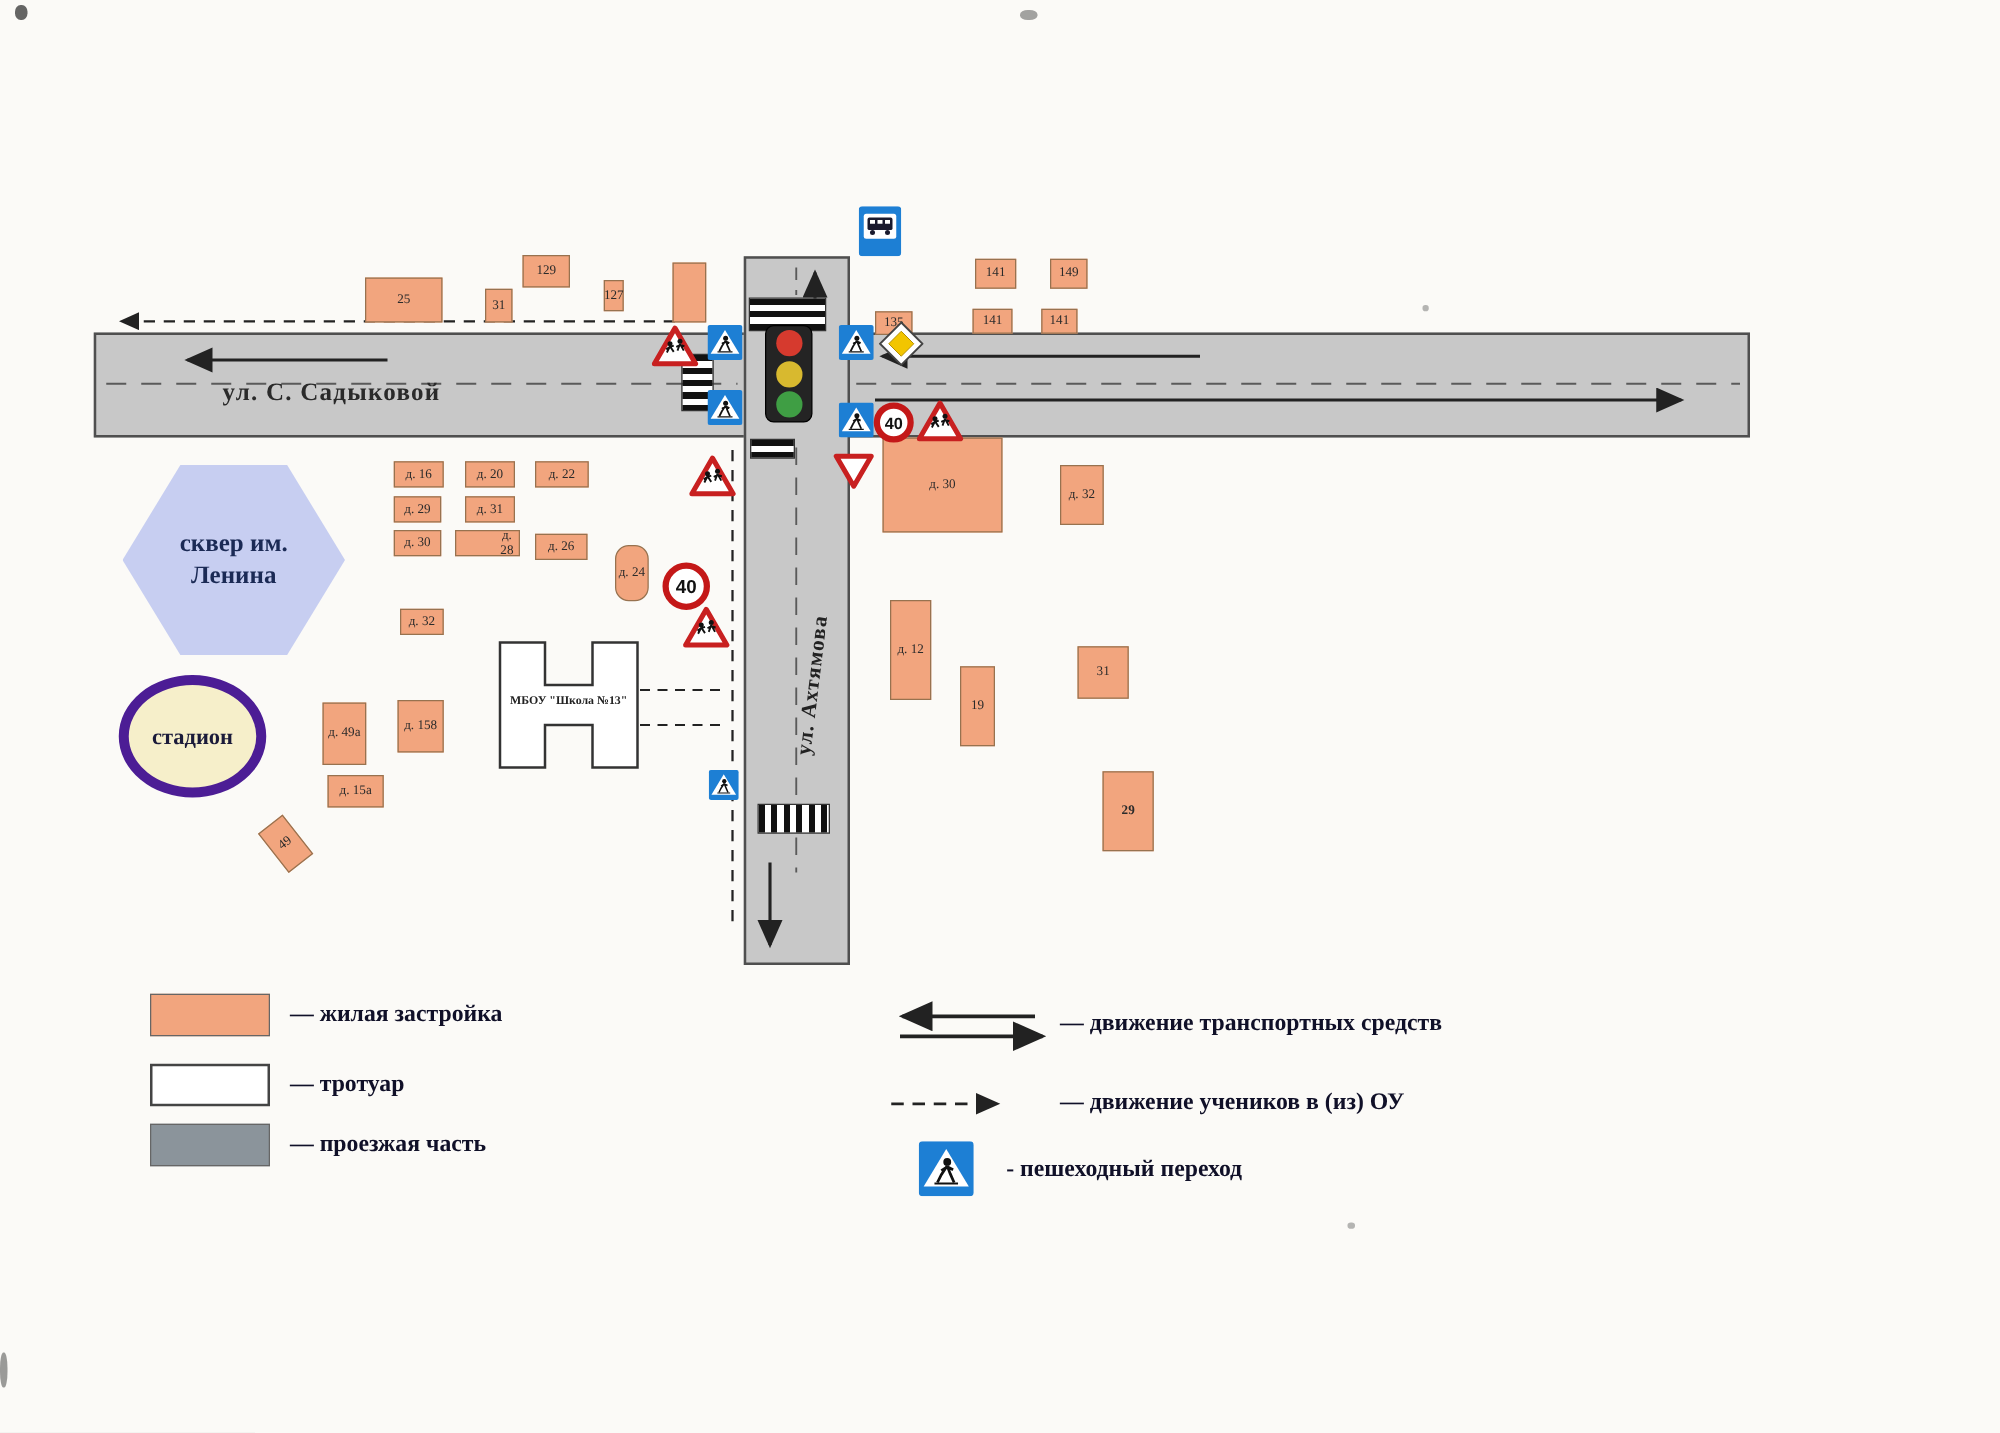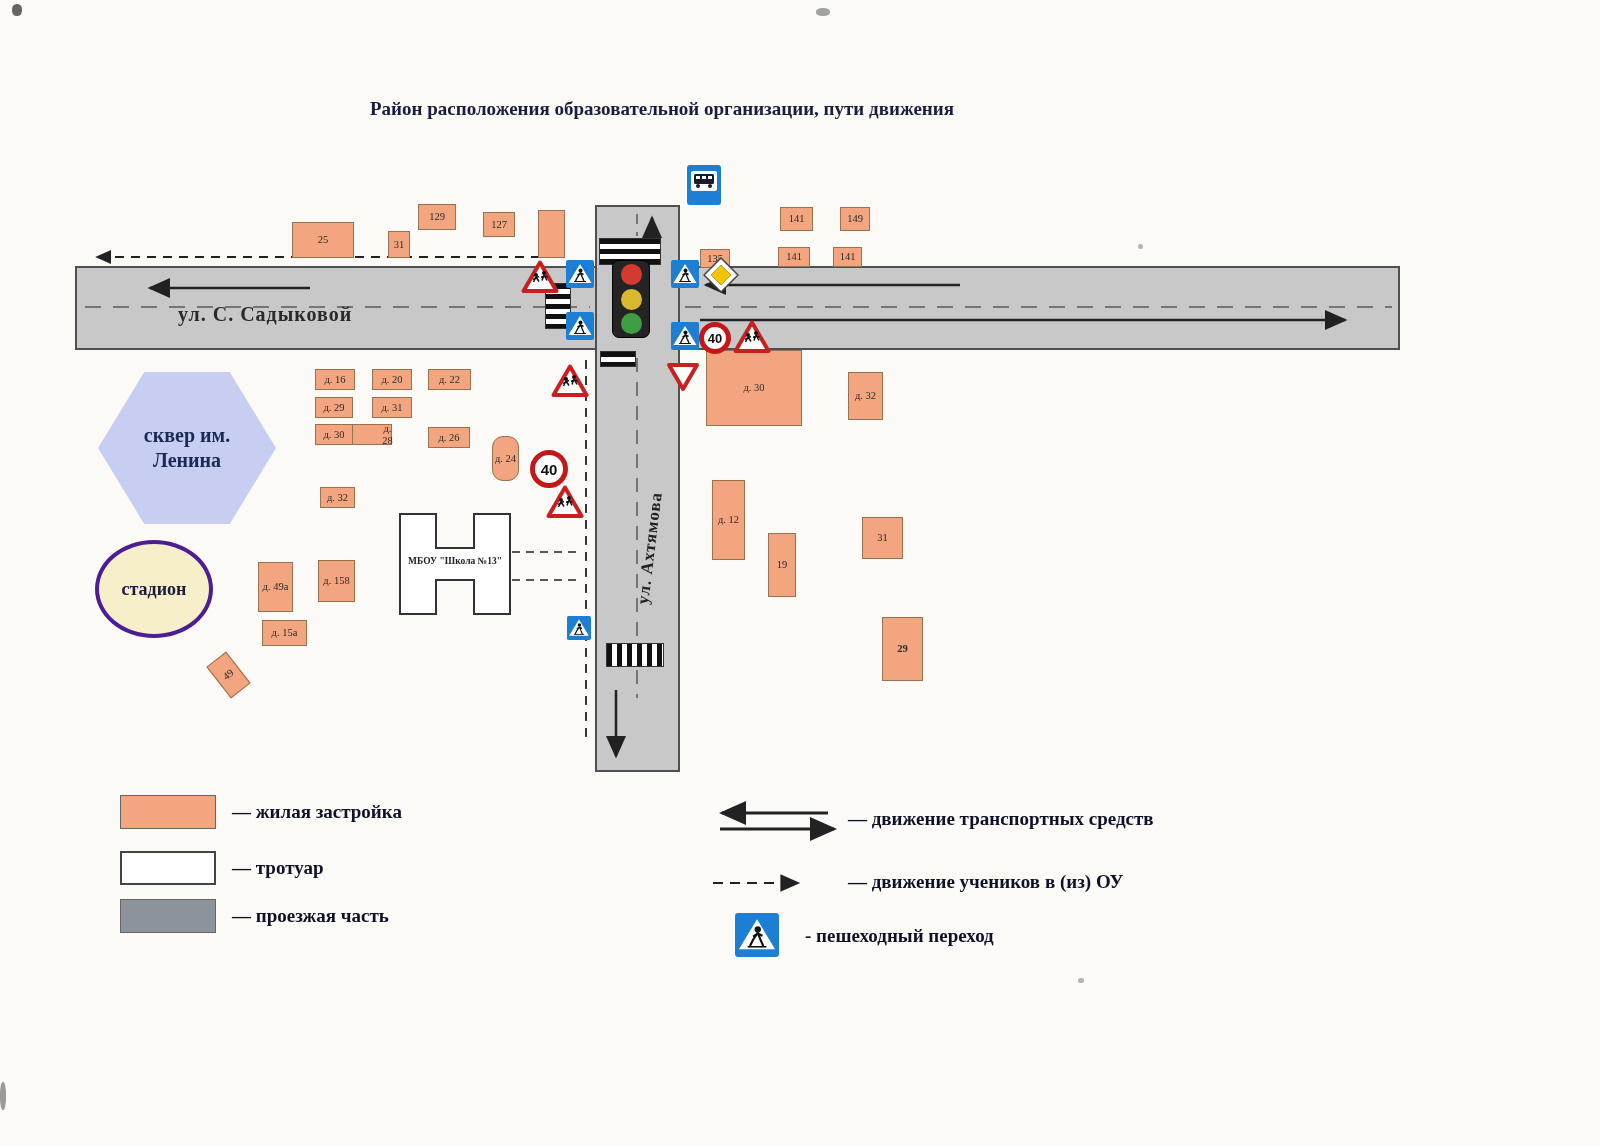--- a/index.html
+++ b/index.html
@@ -21,21 +21,21 @@
   .title{position:absolute;left:370px;top:96px;width:660px;font-weight:bold;font-size:19px;color:#1c1c40;line-height:1.4}
 
   .street-h{position:absolute;left:178px;top:303px;font-weight:bold;font-size:20px;color:#2a2a2a;letter-spacing:1px}
   .street-v{position:absolute;left:575px;top:538px;width:150px;text-align:center;font-weight:bold;font-size:17px;color:#222;
              letter-spacing:1px;transform:rotate(-83deg)}
 
   .park{position:absolute;left:98px;top:372px;width:178px;height:152px;background:#c7cef1;
         clip-path:polygon(26% 0,74% 0,100% 50%,74% 100%,26% 100%,0 50%);display:flex;align-items:center;justify-content:center}
   .park-label{font-weight:bold;font-size:20px;color:#1b2a55;text-align:center;line-height:1.25;width:120px}
 
-  .stadium{position:absolute;left:95px;top:540px;width:118px;height:98px;background:#f6efca;border:4px solid #4c1d95;
+  .stadium{position:absolute;left:95px;top:540px;width:118px;height:98px;background:#f6efca;border:8px solid #4c1d95;
            border-radius:50%;display:flex;align-items:center;justify-content:center}
   .stadium-label{font-weight:bold;font-size:18px;color:#1b1b3a}
 
   .school-label{position:absolute;left:396px;top:556px;width:118px;text-align:center;font-size:9.5px;font-weight:bold;color:#222}
 
   .sign{position:absolute}
   .sign-40{position:absolute;border-radius:50%;border:5px solid #c41818;background:#fff;display:flex;align-items:center;
            justify-content:center;font:bold 13px "Liberation Sans",sans-serif;color:#111}
 
   .tlight{position:absolute;left:612px;top:260px;width:38px;height:78px;background:#242424;border-radius:7px;
@@ -99,34 +99,34 @@
   </div>
   <svg class="abs" style="left:398px;top:512px" width="114" height="104" viewBox="0 0 114 104">
     <path d="M2,2 L38,2 L38,36 L76,36 L76,2 L112,2 L112,102 L76,102 L76,68 L38,68 L38,102 L2,102 Z" fill="#ffffff" stroke="#333" stroke-width="2"></path>
   </svg>
   <div class="school-label">МБОУ "Школа №13"</div>
 
   <div class="abs" id="buildings-layer" style="left:0;top:0">
       <div class="bld" style="left: 248px; top: 222px; width: 62px; height: 36px; margin-left: 44px;">25</div>
       <div class="bld" style="left: 418px; top: 204px; width: 38px; height: 26px;">129</div>
       <div class="bld" style="left: 388px; top: 231px; width: 22px; height: 27px;">31</div>
-      <div class="bld" style="left: 483px; top: 212px; width: 32px; height: 25px; text-align: center;">127</div>
+      <div class="bld" style="left: 483px; top: 224px; width: 16px; height: 25px; text-align: center;">127</div>
       <div class="bld" style="left: 538px; top: 210px; width: 27px; height: 48px;"></div>
       <div class="bld" style="left: 780px; top: 207px; width: 33px; height: 24px;">141</div>
       <div class="bld" style="left: 840px; top: 207px; width: 30px; height: 24px;">149</div>
       <div class="bld" style="left: 700px; top: 249px; width: 30px; height: 19px;">135</div>
       <div class="bld" style="left: 778px; top: 247px; width: 32px; height: 20px;">141</div>
       <div class="bld" style="left: 833px; top: 247px; width: 29px; height: 20px;">141</div>
       <div class="bld" style="left: 315px; top: 369px; width: 40px; height: 21px;">д. 16</div>
       <div class="bld" style="left: 372px; top: 369px; width: 40px; height: 21px;">д. 20</div>
       <div class="bld" style="left: 428px; top: 369px; width: 43px; height: 21px;">д. 22</div>
       <div class="bld" style="left: 315px; top: 397px; width: 38px; height: 21px;">д. 29</div>
       <div class="bld" style="left: 372px; top: 397px; width: 40px; height: 21px;">д. 31</div>
       <div class="bld" style="left: 315px; top: 424px; width: 38px; height: 21px;">д. 30</div>
-      <div class="bld" style="left: 352px; top: 424px; width: 40px; height: 21px; padding-left: 32px;">д. 28</div>
+      <div class="bld" style="left: 364px; top: 424px; width: 52px; height: 21px; padding-left: 32px;">д. 28</div>
       <div class="bld" style="left: 428px; top: 427px; width: 42px; height: 21px;">д. 26</div>
       <div class="bld" style="left: 492px; top: 436px; width: 27px; height: 45px; border-radius: 11px;">д. 24</div>
       <div class="bld" style="left: 320px; top: 487px; width: 35px; height: 21px;">д. 32</div>
       <div class="bld" style="left: 706px; top: 350px; width: 96px; height: 76px;">д. 30</div>
       <div class="bld" style="left: 848px; top: 372px; width: 35px; height: 48px;">д. 32</div>
       <div class="bld" style="left: 712px; top: 480px; width: 33px; height: 80px;">д. 12</div>
       <div class="bld" style="left: 768px; top: 533px; width: 28px; height: 64px;">19</div>
       <div class="bld" style="left: 862px; top: 517px; width: 41px; height: 42px;">31</div>
       <div class="bld" style="left: 882px; top: 617px; width: 41px; height: 64px; font-weight: bold;">29</div>
       <div class="bld" style="left: 258px; top: 562px; width: 35px; height: 50px;">д. 49а</div>
@@ -230,21 +230,20 @@
     <span>40</span>
   </div>
   <div class="sign-40" style="left:530px;top:450px;width:38px;height:38px;font-size:15px">
     <span>40</span>
   </div>
 
   <div class="street-h">ул. С. Садыковой</div>
   <div class="street-v">ул. Ахтямова</div>
 
   <div class="title">
-    <div>Район расположения образовательной организации, пути движения</div>
   </div>
 
   <div class="legend-swatch sw-res" style="left:120px;top:795px"></div>
   <div class="legend-label" style="left:232px;top:801px">— жилая застройка</div>
 
   <div class="legend-swatch sw-side" style="left:120px;top:851px"></div>
   <div class="legend-label" style="left:232px;top:857px">— тротуар</div>
 
   <div class="legend-swatch sw-road" style="left:120px;top:899px"></div>
   <div class="legend-label" style="left:232px;top:905px">— проезжая часть</div>

